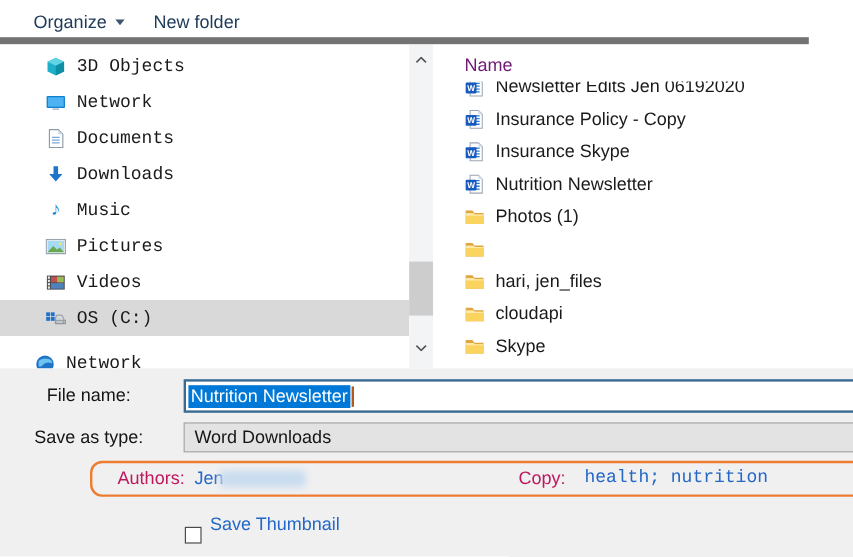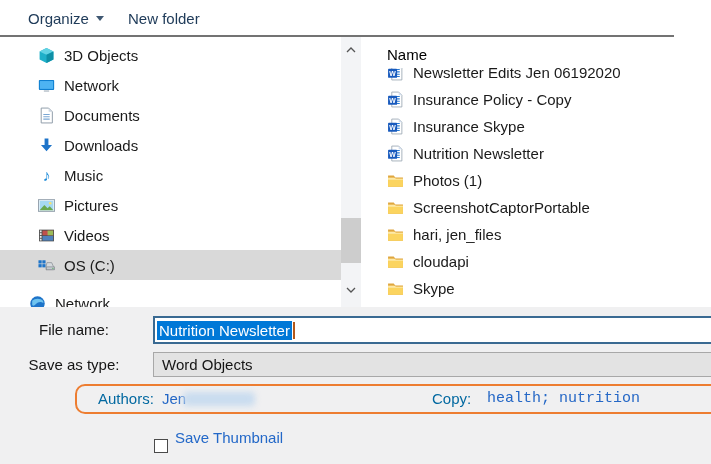--- a/index.html
+++ b/index.html
@@ -1,62 +1,62 @@
 <!DOCTYPE html>
 <html><head>
 <meta charset="utf-8">
 <style>
   html,body{margin:0;padding:0;}
   .screen{position:relative;width:711px;height:464px;background:#ffffff;overflow:hidden;
           font-family:"Liberation Sans","DejaVu Sans",sans-serif;font-size:15px;color:#1a1a1a;}
 
   
   .toolbar{position:absolute;left:0;top:0;width:674px;height:37px;background:#fff;
-           border-bottom:2px solid #737373;box-sizing:border-box;}
+           border-bottom:6px solid #737373;box-sizing:border-box;}
   .tb-btn{position:absolute;top:0;height:36px;display:flex;align-items:center;gap:7px;
           color:#203c5a;cursor:default;}
   .tb-organize{left:28px;}
   .tb-newfolder{left:128px;}
 
   
   .nav-pane{position:absolute;left:0;top:37px;width:341px;height:270px;background:#fff;
-            padding-top:3px;box-sizing:border-box;overflow:hidden;}
+            padding-top:3px;box-sizing:border-box;overflow:hidden;font-family:Liberation Mono, monospace;}
   .nav-item{height:30px;display:flex;align-items:center;padding-left:38px;gap:9px;}
   .nav-item.selected{background:#d9d9d9;}
   .nav-item.top-level{padding-left:29px;margin-top:8px;}
   .icon{display:inline-flex;width:17px;height:17px;align-items:center;justify-content:center;flex:0 0 17px;}
 
   
   .scrollbar{position:absolute;left:341px;top:37px;width:20px;height:270px;background:#f3f4f6;}
   .sb-up{position:absolute;top:6px;left:0;width:20px;height:14px;display:flex;align-items:center;justify-content:center;}
   .sb-down{position:absolute;bottom:10px;left:0;width:20px;height:14px;display:flex;align-items:center;justify-content:center;}
   .sb-thumb{position:absolute;top:181px;left:0;width:20px;height:45px;background:#cdcdcd;}
 
   
   .file-pane{position:absolute;left:361px;top:37px;width:350px;height:270px;background:#fff;}
-  .col-header{position:absolute;left:26px;top:9px;color:#000000;}
+  .col-header{position:absolute;left:26px;top:9px;color:#701a75;}
   .rows{position:absolute;left:0;right:0;top:31px;bottom:0;overflow:hidden;}
   .file-row{height:27px;display:flex;align-items:center;padding-left:26px;gap:9px;}
   .file-row.clipped{margin-top:-9px;}
 
   
   .bottom{position:absolute;left:0;top:307px;width:711px;height:157px;background:#f0f0f1;}
   .row-label{position:absolute;left:0;width:148px;text-align:center;color:#151515;}
   .lbl-filename{top:316px;height:28px;line-height:28px;}
   .lbl-type{top:352px;height:25px;line-height:25px;}
   .filename-input{position:absolute;left:153px;right:-3px;top:316px;height:28px;background:#fff;
                   border:2px solid #3a6a92;box-sizing:border-box;display:flex;align-items:center;padding-left:2px;}
   .sel{background:#0078d7;color:#fff;padding:1px 2px;}
   .caret{width:2px;height:17px;background:#b4591b;margin-left:1px;}
   .type-combo{position:absolute;left:153px;right:-3px;top:352px;height:25px;background:#e3e3e3;
               border:1px solid #a8a8a8;box-sizing:border-box;line-height:23px;padding-left:8px;color:#151515;}
   .orange-box{position:absolute;left:75px;right:-14px;top:384px;height:30px;border:2px solid #ed7d31;
               border-radius:10px;box-sizing:border-box;background:transparent;}
   .ob-item{position:absolute;top:0;height:26px;line-height:26px;white-space:nowrap;}
-  .ob-label{color:#0369a1;}
+  .ob-label{color:#be185d;}
   .ob-value{color:#2467c6;}
   .ob-authors-label{left:21px;}
   .ob-authors-value{left:85px;}
   .ob-redacted{position:absolute;left:106px;top:6px;width:72px;height:14px;background:#c9dcef;
                border-radius:4px;filter:blur(3px);}
   .ob-tags-label{left:355px;}
   .ob-tags-value{left:410px;font-family:Liberation Mono, monospace;}
   .thumb-check{position:absolute;left:154px;top:439px;width:14px;height:14px;background:#fff;
                border:1px solid #4a4a4a;box-sizing:border-box;}
   .thumb-label{position:absolute;left:175px;top:429px;color:#2368c8;}
@@ -270,21 +270,20 @@
     <span class="file-label">Photos (1)</span>
   </div>
         <div class="file-row">
     <span class="icon">
             <svg viewBox="0 0 16 16" width="17" height="17">
               <path d="M1 3.2h5.3l1.5 2H15v8.6H1z" fill="#dfa63f"></path>
               <path d="M1 5.4h6l1.3 1H15v7.4H1z" fill="#fbd45f"></path>
               <path d="M1 5.4h6l1.3 1H15v0.9H1z" fill="#fde9a9"></path>
             </svg>
           </span>
-    <span class="file-label">ScreenshotCaptorPortable</span>
   </div>
         <div class="file-row">
     <span class="icon">
             <svg viewBox="0 0 16 16" width="17" height="17">
               <path d="M1 3.2h5.3l1.5 2H15v8.6H1z" fill="#dfa63f"></path>
               <path d="M1 5.4h6l1.3 1H15v7.4H1z" fill="#fbd45f"></path>
               <path d="M1 5.4h6l1.3 1H15v0.9H1z" fill="#fde9a9"></path>
             </svg>
           </span>
     <span class="file-label">hari, jen_files</span>
@@ -315,21 +314,21 @@
   <div class="bottom"></div>
 
   <div class="row-label lbl-filename">File name:</div>
   <div class="filename-input">
     <span class="sel">Nutrition Newsletter</span>
     <span class="caret"></span>
   </div>
 
   <div class="row-label lbl-type">Save as type:</div>
   <div class="type-combo">
-    <span>Word Objects</span>
+    <span>Word Downloads</span>
   </div>
 
   <div class="orange-box">
     <span class="ob-item ob-label ob-authors-label">Authors:</span>
     <span class="ob-item ob-value ob-authors-value">Jen</span>
     <span class="ob-redacted"></span>
     <span class="ob-item ob-label ob-tags-label">Copy:</span>
     <span class="ob-item ob-value ob-tags-value">health; nutrition</span>
   </div>
 

